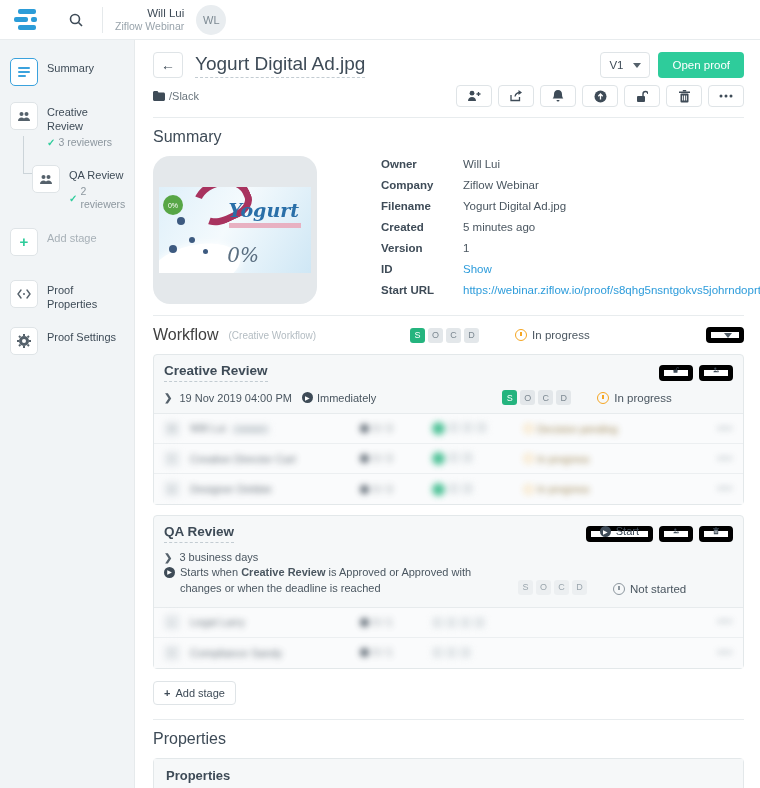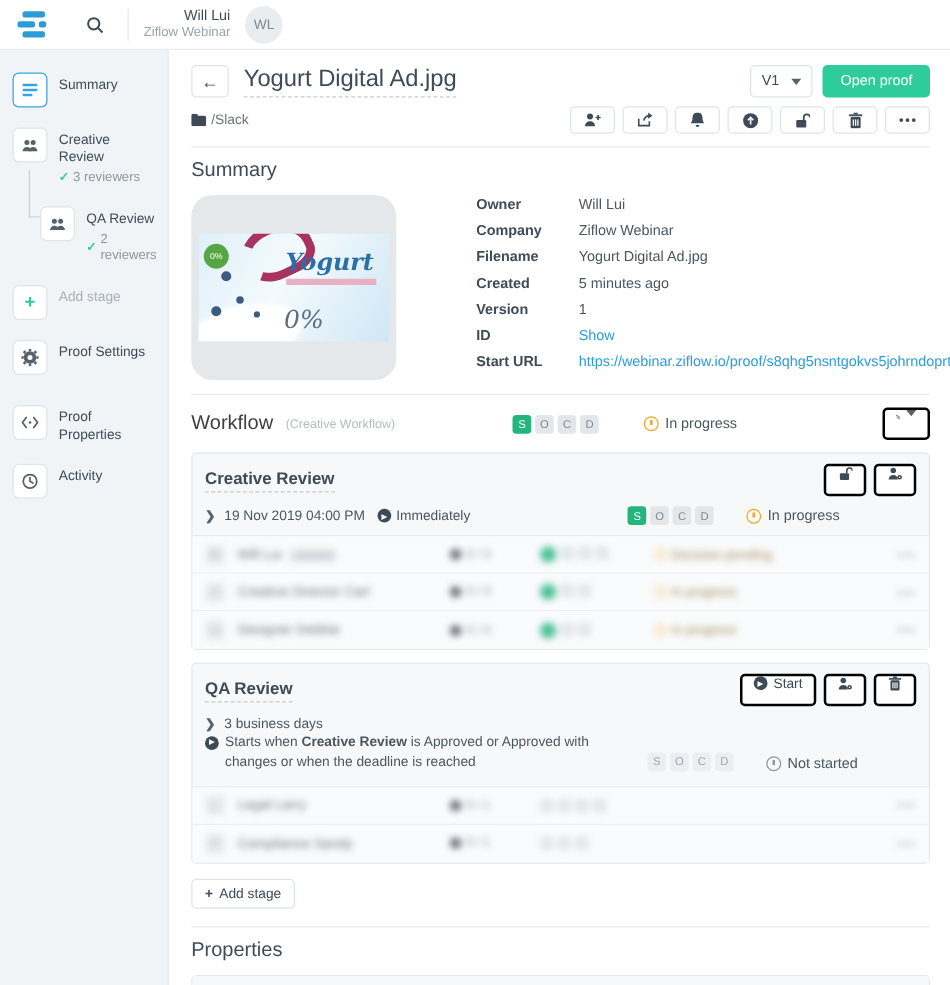--- a/index.html
+++ b/index.html
@@ -101,21 +101,21 @@
   .prog-dot { width:9px; height:9px; border-radius:50%; background:#3e4b57; }
   .rev-badges { display:flex; gap:3px; width:92px; }
   .rev-badges i { width:11px; height:11px; border-radius:2px; background:#dde2e5; }
   .rev-badges i.g { background:#24b47e; border-radius:50%; width:13px; height:13px; }
   .rev-status { display:flex; align-items:center; gap:4px; font-size:10.5px; color:#8a6d2f; }
   .rev-status .dot { width:9px; height:9px; border-radius:50%; border:1.5px solid #f5a623; }
   .rev-more { margin-left:auto; color:#9aa5ad; font-size:12px; letter-spacing:1px; }
   .qa-cond { display:flex; padding:0 10px 10px; }
   .cond-text { font-size:11px; color:#4a5660; width:330px; line-height:1.45; display:flex; gap:5px; }
   .cond-right { display:flex; align-items:flex-end; padding-bottom:2px; }
-  .small-btn { height:26px; border:2px solid #000000; background:#fff; border-radius:4px; display:flex; align-items:flex-start; justify-content:center; gap:5px; padding:0 9px; font-size:11px; color:#3e4b57; cursor:pointer; }
+  .small-btn { height:16px; border:5px solid #000000; background:#fff; border-radius:4px; display:flex; align-items:flex-end; justify-content:center; gap:5px; padding:0 9px; font-size:11px; color:#3e4b57; cursor:pointer; }
   .add-stage { margin-top:12px; display:inline-flex; align-items:center; gap:5px; height:24px; border:1px solid #dfe4e7; background:#fff; border-radius:4px; padding:0 10px; font-size:11px; color:#3e4b57; cursor:pointer; }
   
   .props-card { border:1px solid #e3e8ea; border-radius:4px; background:#fbfcfd; }
   .props-card-head { padding:9px 12px; border-bottom:1px solid #e7ebed; font-size:13px; font-weight:bold; color:#3e4b57; background:#f6f8f9; }
   svg { display:block; }
 </style>
 </head>
 <body>
 
 <div class="topnav">
@@ -187,20 +187,29 @@
             <span class="check">✓</span>
             <span>2 reviewers</span>
           </span>
       </div>
     </div>
     <div class="side-item">
       <div class="side-icon">
           <span class="plus-icon">+</span>
         </div>
       <div class="side-label muted">Add stage</div>
+    </div>
+    <div class="side-item" style="margin-top:24px">
+      <div class="side-icon">
+        <svg width="14" height="10" viewBox="0 0 14 10">
+            <path d="M4 1L1 5l3 4M10 1l3 4-3 4" fill="none" stroke="#55616b" stroke-width="1.4" stroke-linecap="round"></path>
+            <circle cx="7" cy="5" r="1" fill="#55616b"></circle>
+          </svg>
+      </div>
+      <div class="side-label">Proof Properties</div>
     </div>
     <div class="side-item">
       <div class="side-icon">
         <svg width="14" height="14" viewBox="0 0 14 14">
             <path d="M7 0l1 2 2-.5.5 2L13 4l-1 2 2 1-1 2 .5 2-2 .5-1 2-2-1-2 1-1-2-2-.5L4 9 2 8l1-2-1-2 2.5-.5L5 2l2-.5z" fill="#55616b" opacity="0"></path>
             <circle cx="7" cy="7" r="5" fill="#55616b"></circle>
             <circle cx="7" cy="7" r="2" fill="#fff"></circle>
             <g stroke="#55616b" stroke-width="2">
               <line x1="7" y1="0" x2="7" y2="2"></line>
               <line x1="7" y1="12" x2="7" y2="14"></line>
@@ -208,38 +217,20 @@
               <line x1="12" y1="7" x2="14" y2="7"></line>
               <line x1="2" y1="2" x2="3.4" y2="3.4"></line>
               <line x1="10.6" y1="10.6" x2="12" y2="12"></line>
               <line x1="12" y1="2" x2="10.6" y2="3.4"></line>
               <line x1="2" y1="12" x2="3.4" y2="10.6"></line>
             </g>
           </svg>
       </div>
       <div class="side-label">Proof Settings</div>
     </div>
-    <div class="side-item" style="margin-top:24px">
-      <div class="side-icon">
-        <svg width="14" height="10" viewBox="0 0 14 10">
-            <path d="M4 1L1 5l3 4M10 1l3 4-3 4" fill="none" stroke="#55616b" stroke-width="1.4" stroke-linecap="round"></path>
-            <circle cx="7" cy="5" r="1" fill="#55616b"></circle>
-          </svg>
-      </div>
-      <div class="side-label">Proof Properties</div>
-    </div>
-    <div class="side-item">
-      <div class="side-icon">
-        <svg width="14" height="14" viewBox="0 0 14 14">
-            <circle cx="7" cy="7" r="5.4" fill="none" stroke="#55616b" stroke-width="1.4"></circle>
-            <path d="M7 4v3l2.3 1.4" fill="none" stroke="#55616b" stroke-width="1.4" stroke-linecap="round"></path>
-          </svg>
-      </div>
-      <div class="side-label">Activity</div>
-    </div>
   </div>
 
   <div class="main">
 
     
     <div class="proof-header">
       <button class="back-btn">←</button>
       <div class="proof-title">Yogurt Digital Ad.jpg</div>
       <div class="header-right">
         <div class="ver-select">

